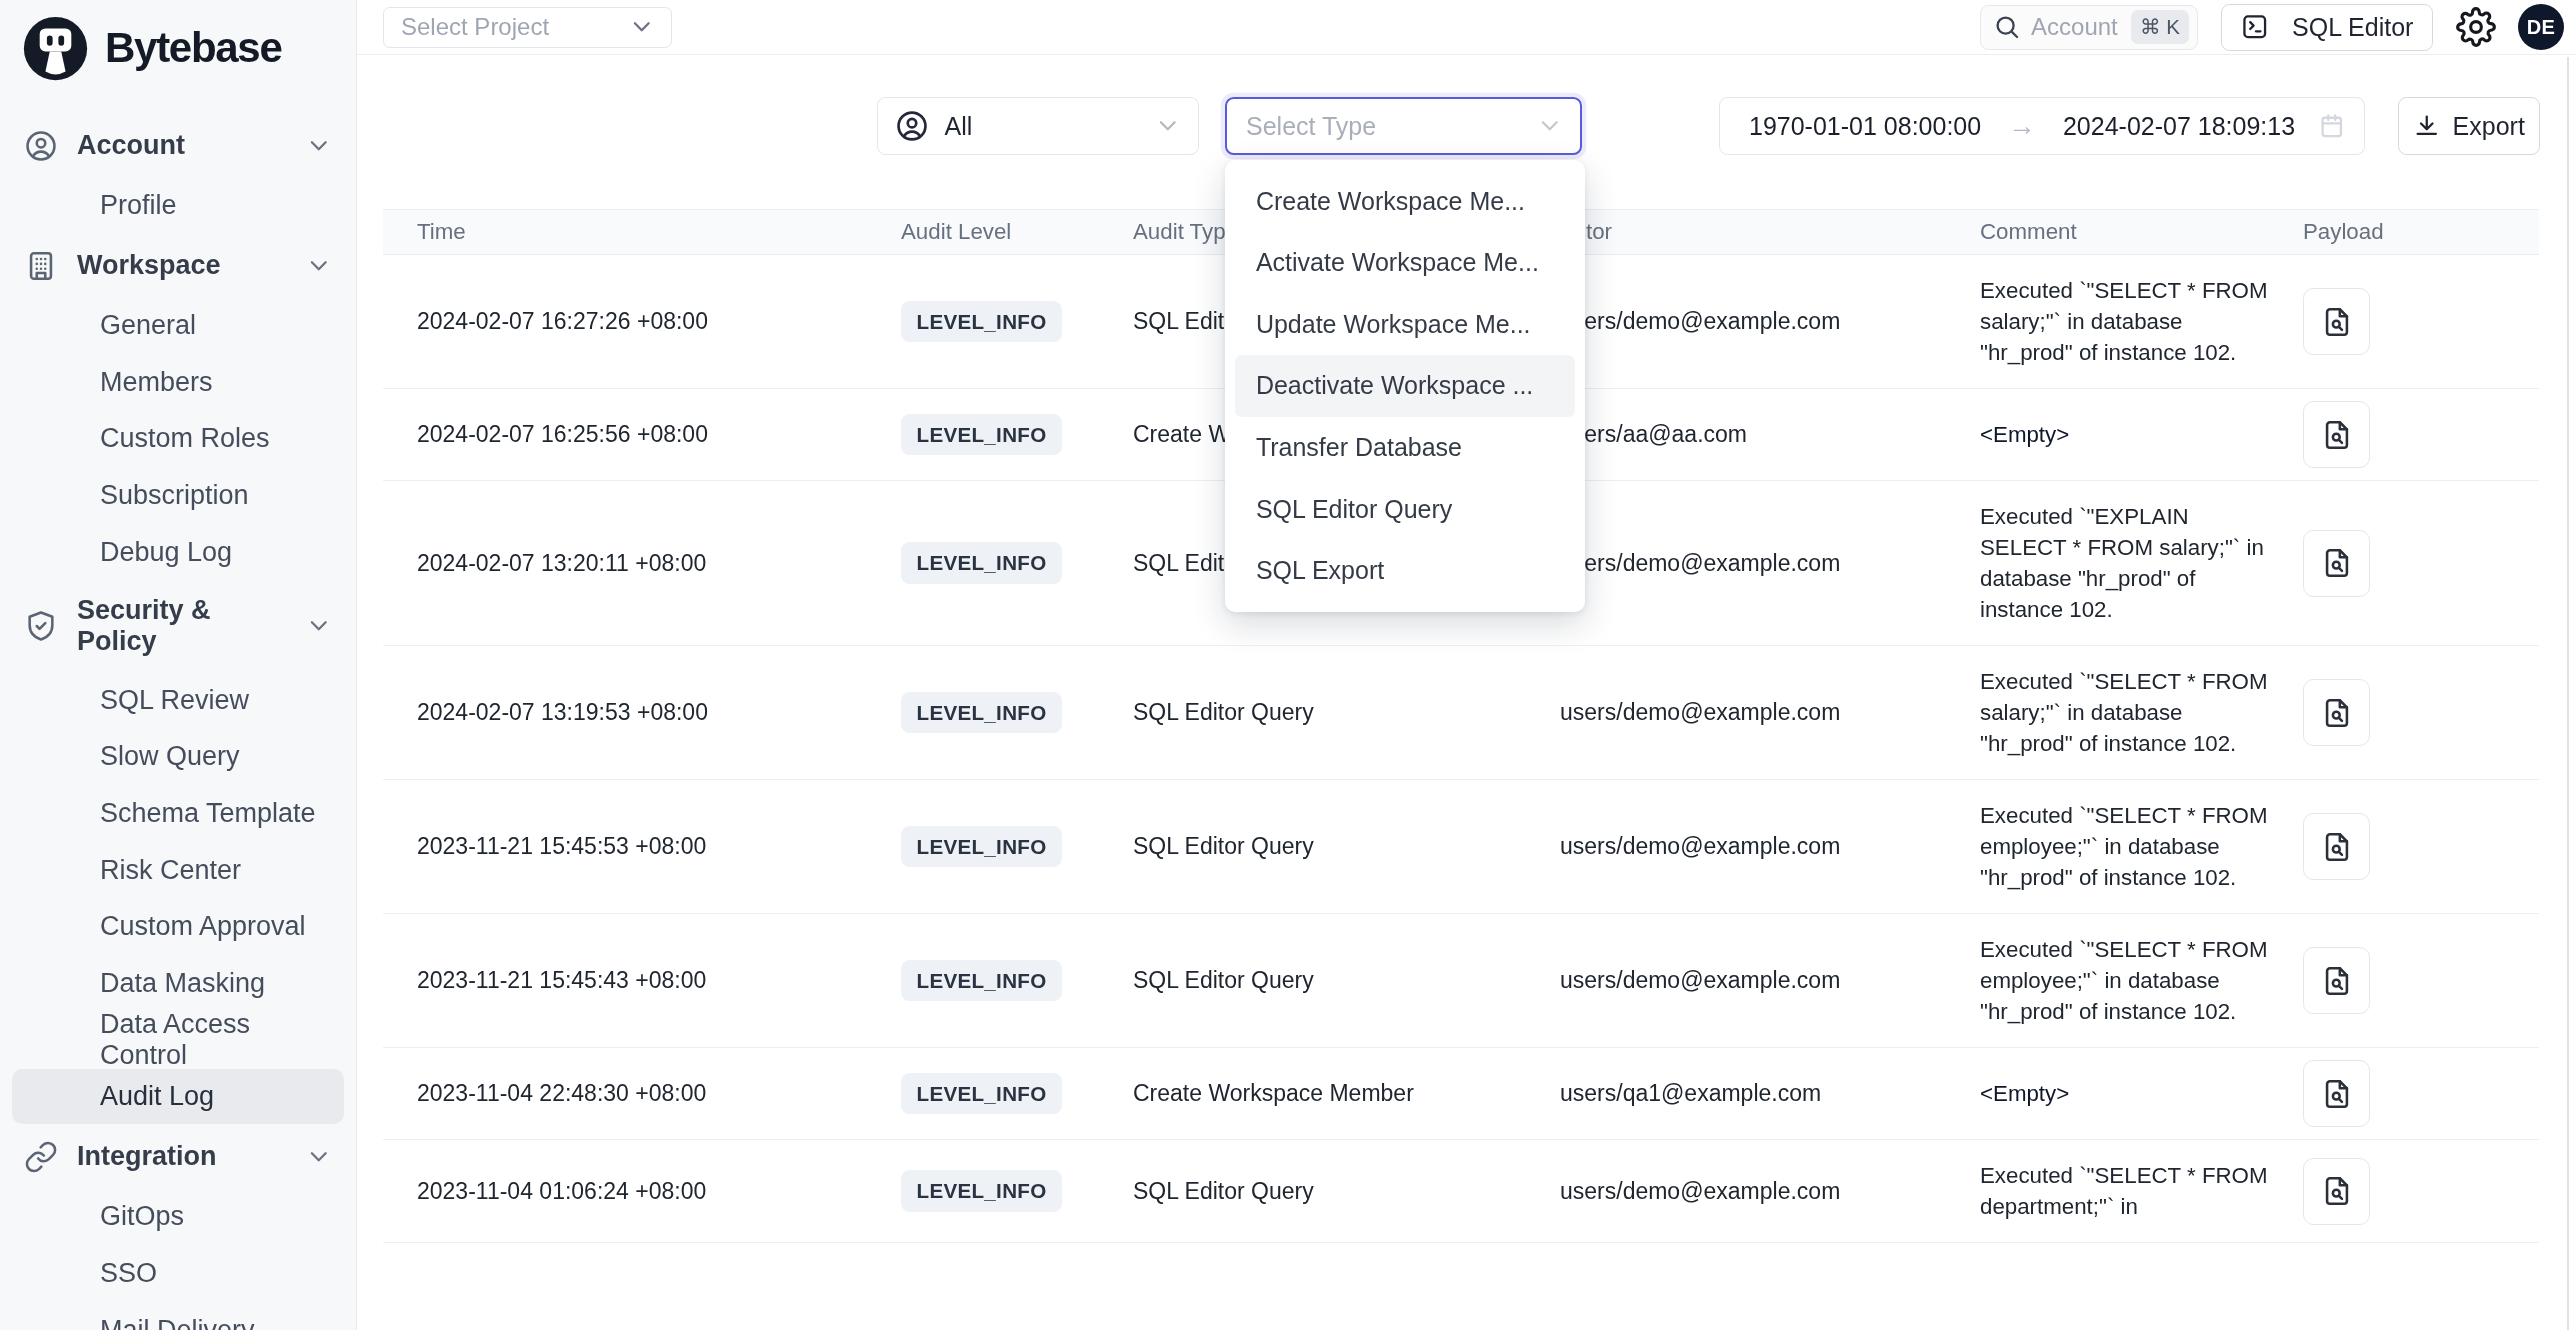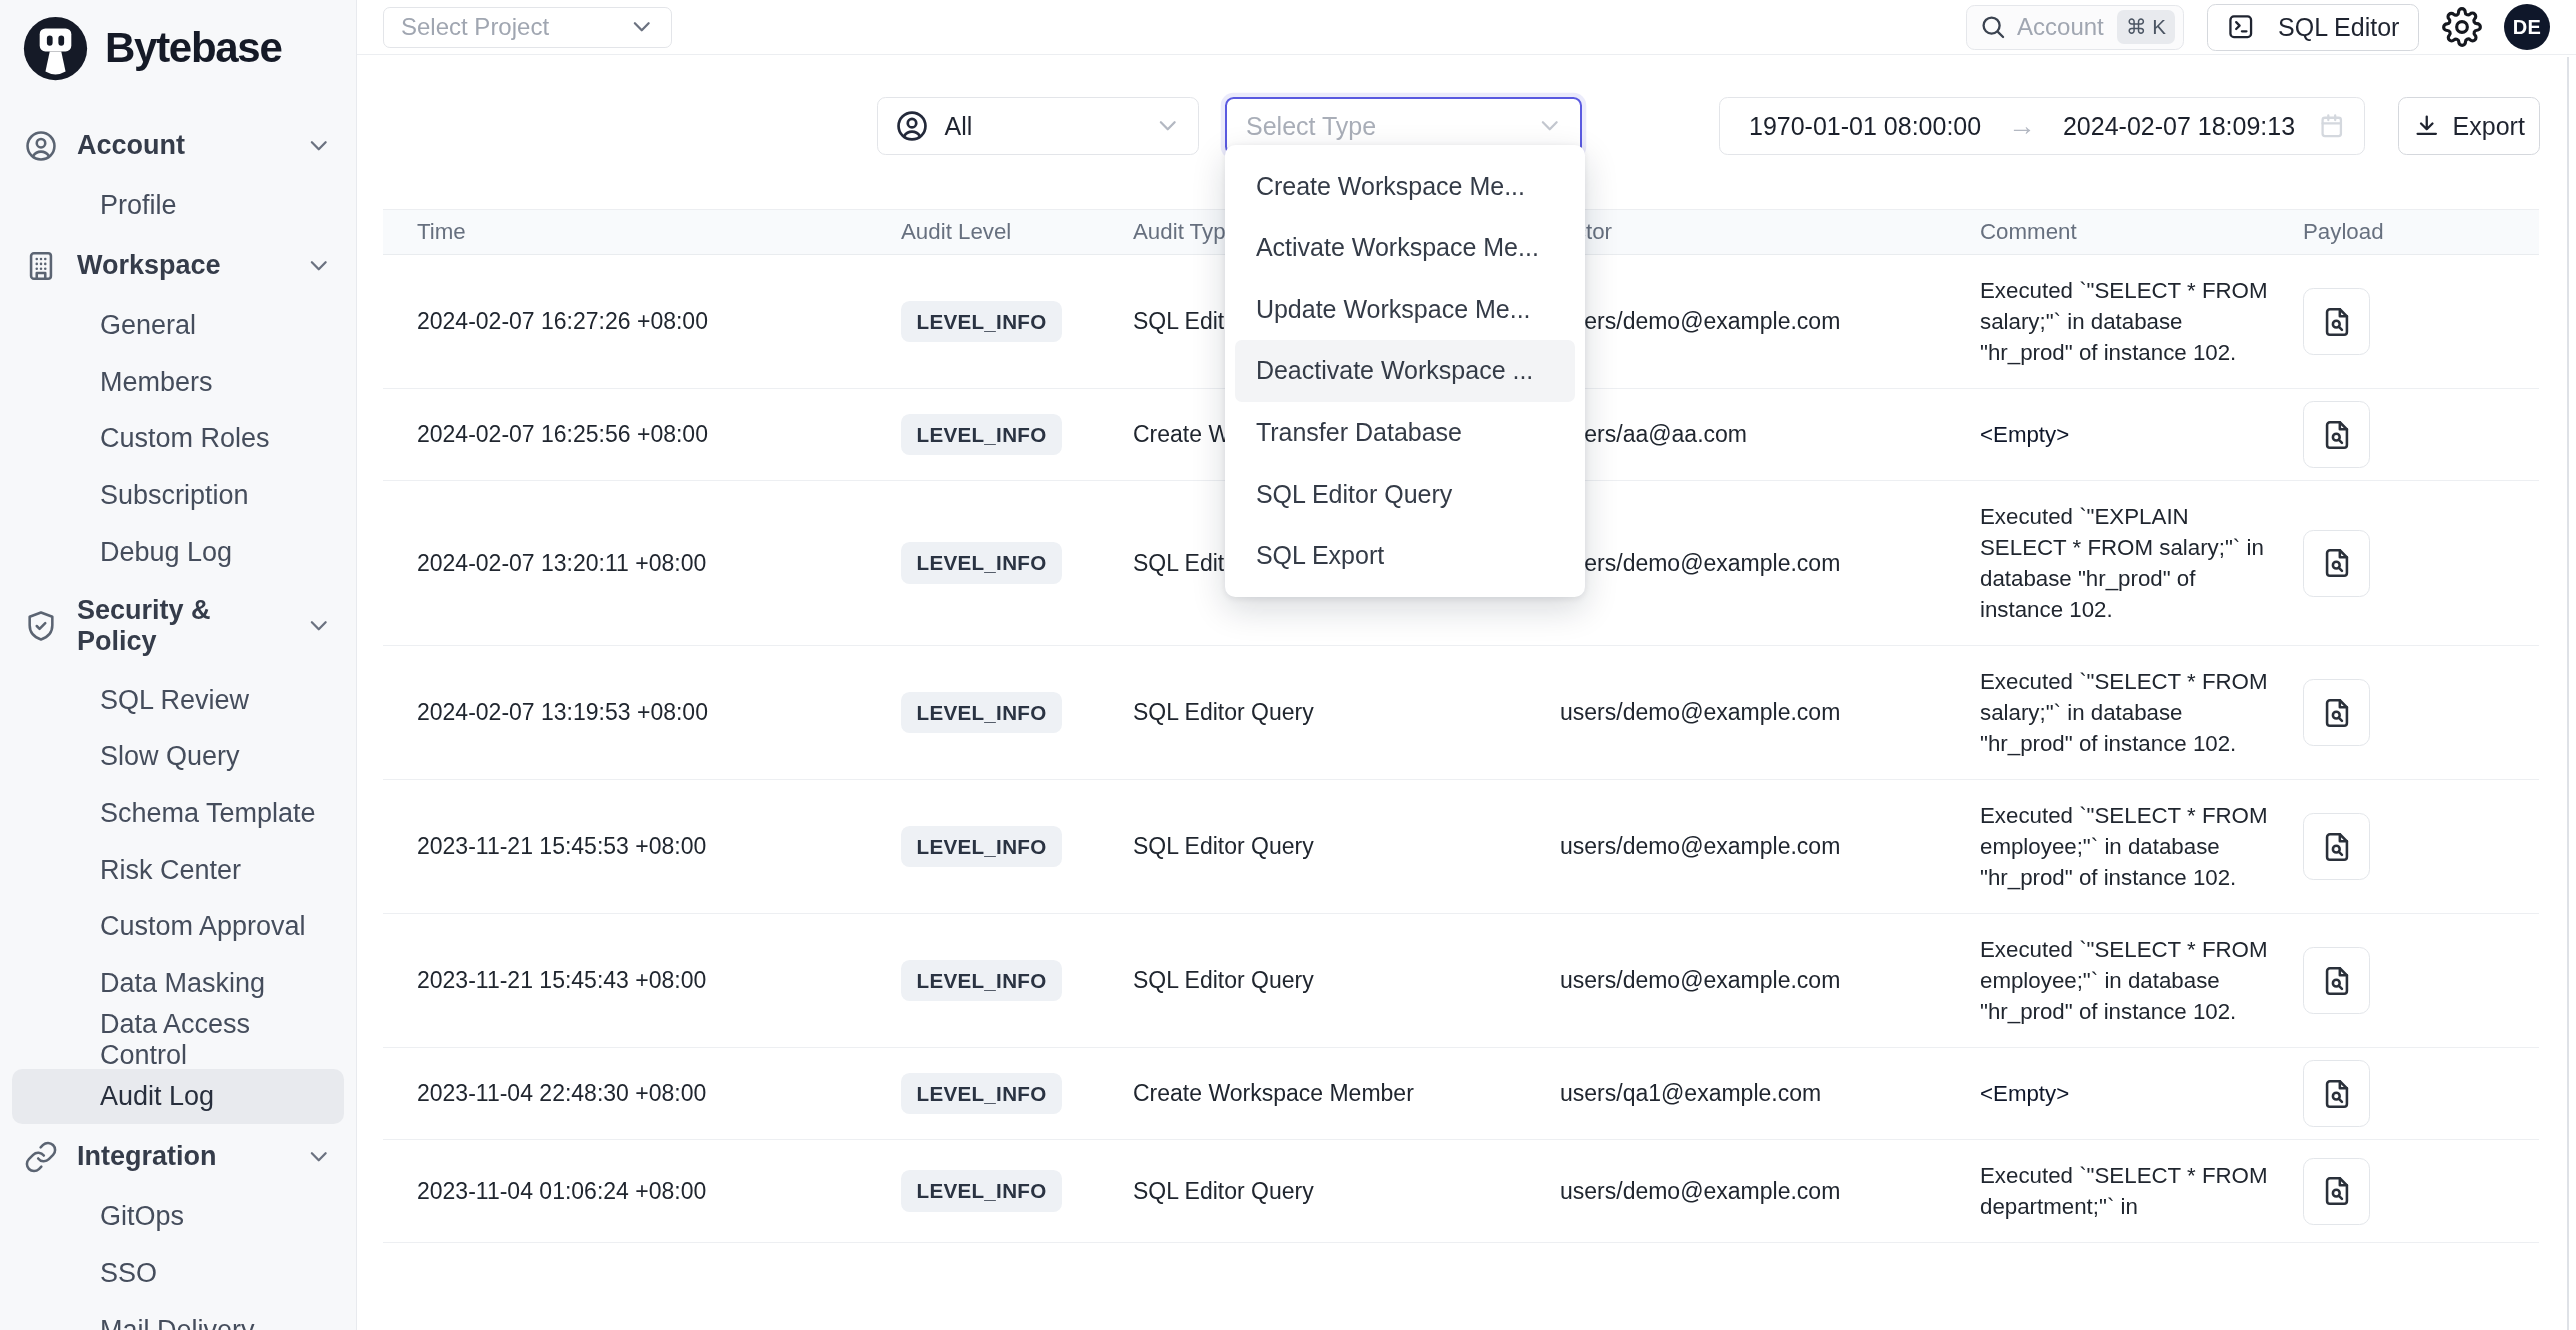--- a/index.html
+++ b/index.html
@@ -14,21 +14,21 @@
   nav{padding:24px 12px 0 12px;}
   .group-hd{display:flex;align-items:center;gap:19px;padding:13.7px 12px;border-radius:10.3px;cursor:pointer;}
   .group-hd .glabel{font-size:27px;font-weight:650;color:#353c4a;flex:1;}
   .gicon{width:34px;height:34px;display:inline-flex;color:#5b6472;}
   .chev{width:27.5px;height:27.5px;display:inline-flex;color:#6b7280;}
   .subitem{display:flex;align-items:center;height:55px;padding-left:88px;font-size:27px;color:#454d5c;border-radius:10.3px;margin:1.7px 0;cursor:pointer;}
   .subitem.active{background:#e8eaee;color:#272e3c;font-weight:500;}
 
   
   .main{flex:1;position:relative;height:100%;box-sizing:border-box;}
-  .topbar{height:55px;border-bottom:1.7px solid #eceef1;display:flex;align-items:center;justify-content:space-between;padding:0 26px 0 26px;box-sizing:border-box;}
+  .topbar{height:55px;border-bottom:1.7px solid #eceef1;display:flex;align-items:center;justify-content:space-between;padding:0 12px 0 26px;box-sizing:border-box;}
   .select-project{width:289px;height:41px;border:1.7px solid #e3e5e9;border-radius:6.9px;display:flex;align-items:center;justify-content:space-between;padding:0 15.5px 0 17px;box-sizing:border-box;color:#a0a6b1;font-size:24px;background:#fff;cursor:pointer;}
   .tb-right{display:flex;align-items:center;gap:22.3px;}
   .searchbox{width:218px;height:45px;background:#fbfbfc;border:1.7px solid #e5e7eb;border-radius:8.6px;display:flex;align-items:center;gap:10.3px;padding:0 8.6px 0 12px;box-sizing:border-box;cursor:text;}
   .searchbox .ph{color:#a0a6b1;font-size:24px;flex:1;}
   .kbd{background:#e8eaee;color:#4b5563;font-size:20.6px;border-radius:6.9px;padding:5.2px 8.6px;white-space:nowrap;}
   .sqled{height:45px;border:1.7px solid #d5d8dd;border-radius:8.6px;background:#fff;display:flex;align-items:center;gap:24px;padding:0 19px;font-size:25px;color:#1f2430;cursor:pointer;}
   .icon24{width:27.5px;height:27.5px;display:inline-flex;}
   .gear{width:40px;height:40px;display:inline-flex;color:#15181f;cursor:pointer;}
   .avatar{width:46px;height:46px;border-radius:50%;background:#0f172a;color:#fff;font-size:20px;font-weight:700;display:flex;align-items:center;justify-content:center;letter-spacing:0.4px;cursor:pointer;}
 
@@ -51,21 +51,21 @@
   .thead .th{font-size:22.3px;color:#64708235;color:#67707f;}
   .trow{border-bottom:1.7px solid #edeff2;min-height:85px;}
   .cell{font-size:23px;color:#20262f;}
   .badge{display:inline-block;background:#eef1f5;color:#2a3342;font-size:20.6px;font-weight:600;letter-spacing:0.3px;border-radius:8.6px;padding:8.6px 15.5px;}
   .comment{font-size:22.3px;line-height:31px;color:#20262f;padding:20px 34px 20px 0;}
   .comment.empty{color:#0f172a;padding:0 34px 0 0;}
   .pl-btn{width:67px;height:67px;border:1.7px solid #e3e6ea;border-radius:10.3px;background:#fff;display:flex;align-items:center;justify-content:center;cursor:pointer;margin:12px 0;}
   .pl-btn svg{width:34px;height:34px;color:#2a303a;}
 
   
-  .menu{position:absolute;left:868px;top:145px;width:360px;background:#fff;border-radius:10.3px;box-shadow:0 12px 34px rgba(15,23,42,.16),0 1.7px 6.9px rgba(15,23,42,.08);padding:10.3px 0;z-index:20;}
+  .menu{position:absolute;left:868px;top:160px;width:360px;background:#fff;border-radius:10.3px;box-shadow:0 12px 34px rgba(15,23,42,.16),0 1.7px 6.9px rgba(15,23,42,.08);padding:10.3px 0;z-index:20;}
   .mi{margin:0 10.3px;padding:16.3px 20.6px;font-size:25px;color:#343b47;border-radius:6.9px;cursor:pointer;white-space:nowrap;}
   .mi.hl{background:#f3f4f6;}
 
   .scroll-line{position:absolute;right:6.9px;top:57px;bottom:0;width:2.6px;background:#dfe2e7;}
   svg{display:block;}
 </style>
 </head>
 <body>
 
 <div class="app">

